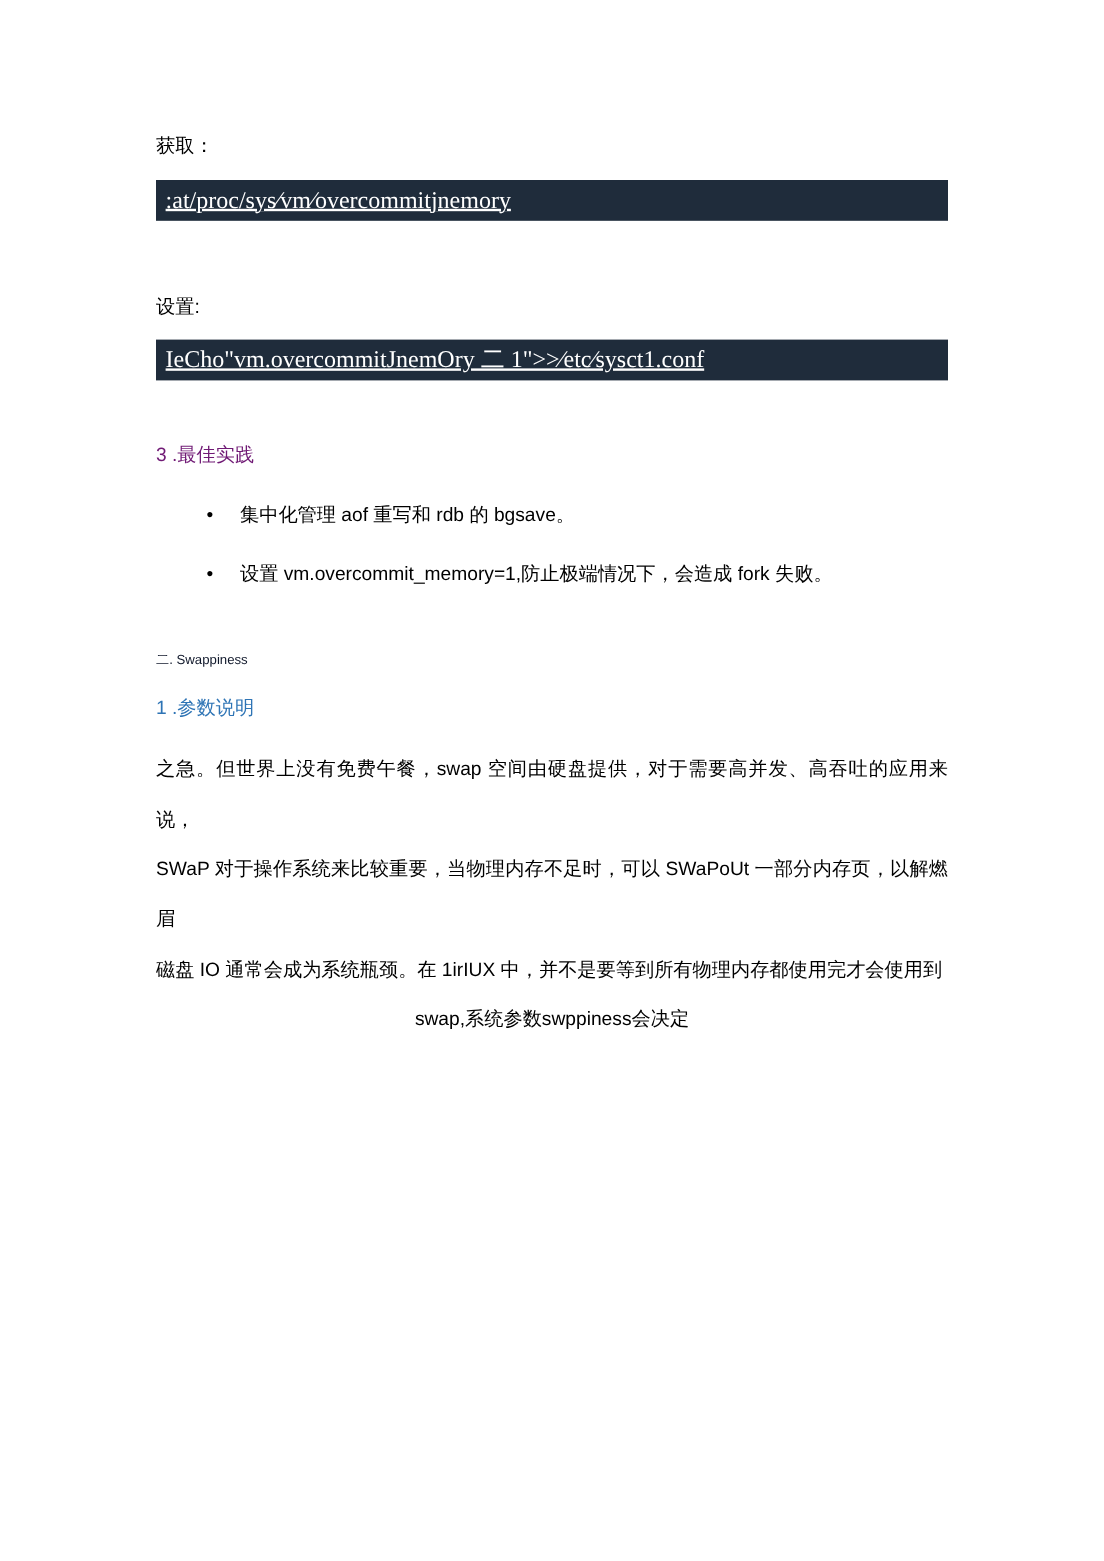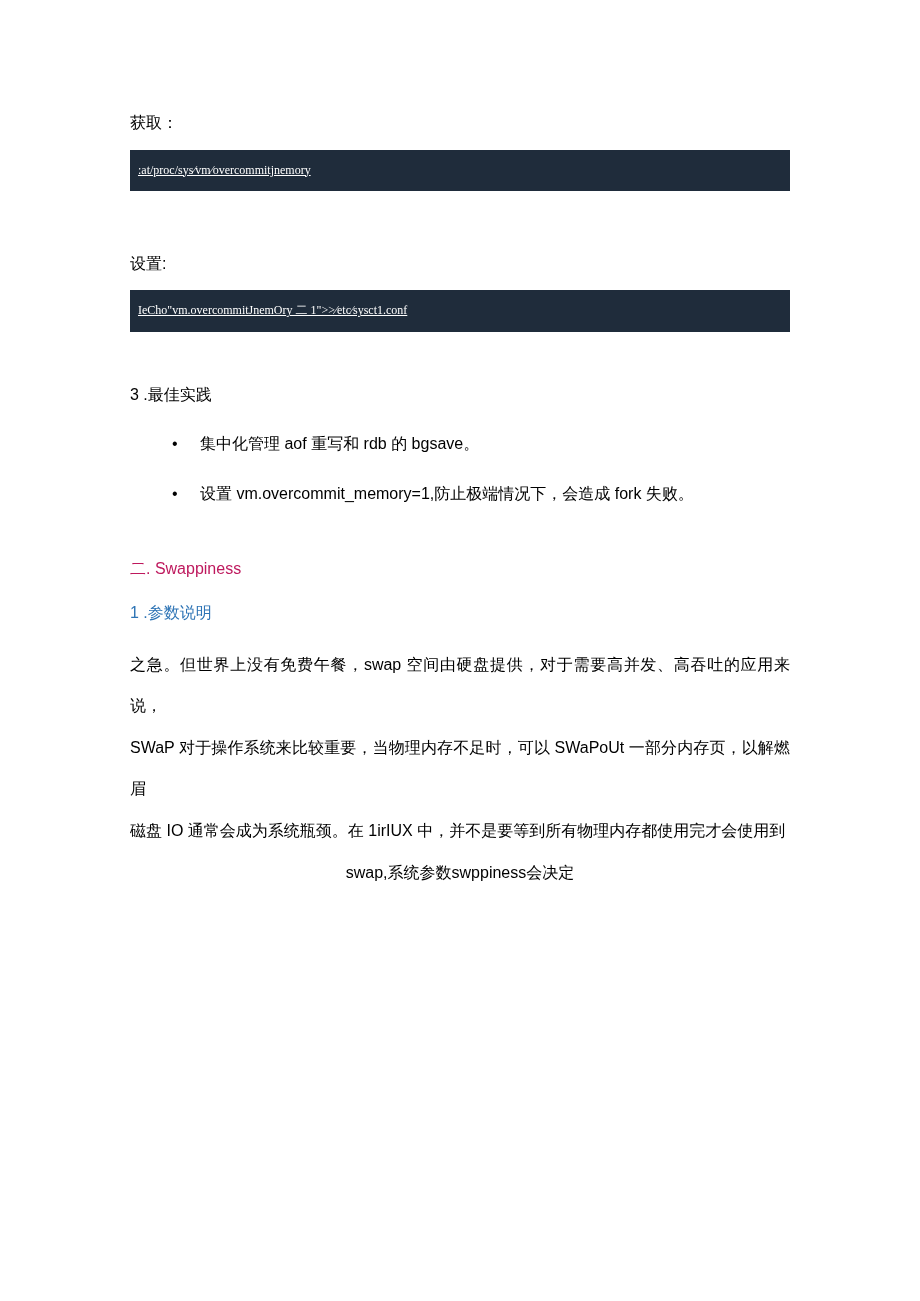--- a/index.html
+++ b/index.html
@@ -16,32 +16,32 @@
       color: #000;
       line-height: 1.6;
     }
     .label-text {
       margin-bottom: 14px;
       font-size: 16px;
     }
     .code-block {
       background: #1f2c3b;
       color: #ffffff;
-      padding: 11px 8px;
+      padding: 1px 8px;
       font-family: "Times New Roman", serif;
-      font-size: 12px;
+      font-size: 20px;
       margin-bottom: 60px;
       text-decoration: underline;
       text-decoration-color: #ffffff;
     }
     .code-block.second {
       margin-bottom: 50px;
     }
     .section-heading {
-      color: #000000;
+      color: #701a75;
       font-size: 16px;
       margin-bottom: 24px;
       margin-top: 16px;
     }
     .bullet-list {
       list-style: none;
       padding-left: 50px;
       margin-bottom: 50px;
     }
     .bullet-list li {
@@ -52,22 +52,22 @@
     }
     .bullet-list li::before {
       content: "•";
       position: absolute;
       left: -8px;
       top: 0;
       font-size: 16px;
       color: #000;
     }
     .sub-heading-1 {
-      color: #be185d;
-      font-size: 16px;
+      color: #0f172a;
+      font-size: 11px;
       margin-bottom: 18px;
     }
     .sub-heading-2 {
       color: #2e74b5;
       font-size: 16px;
       margin-bottom: 18px;
     }
     .body-paragraph {
       font-size: 16px;
       line-height: 2.6;

